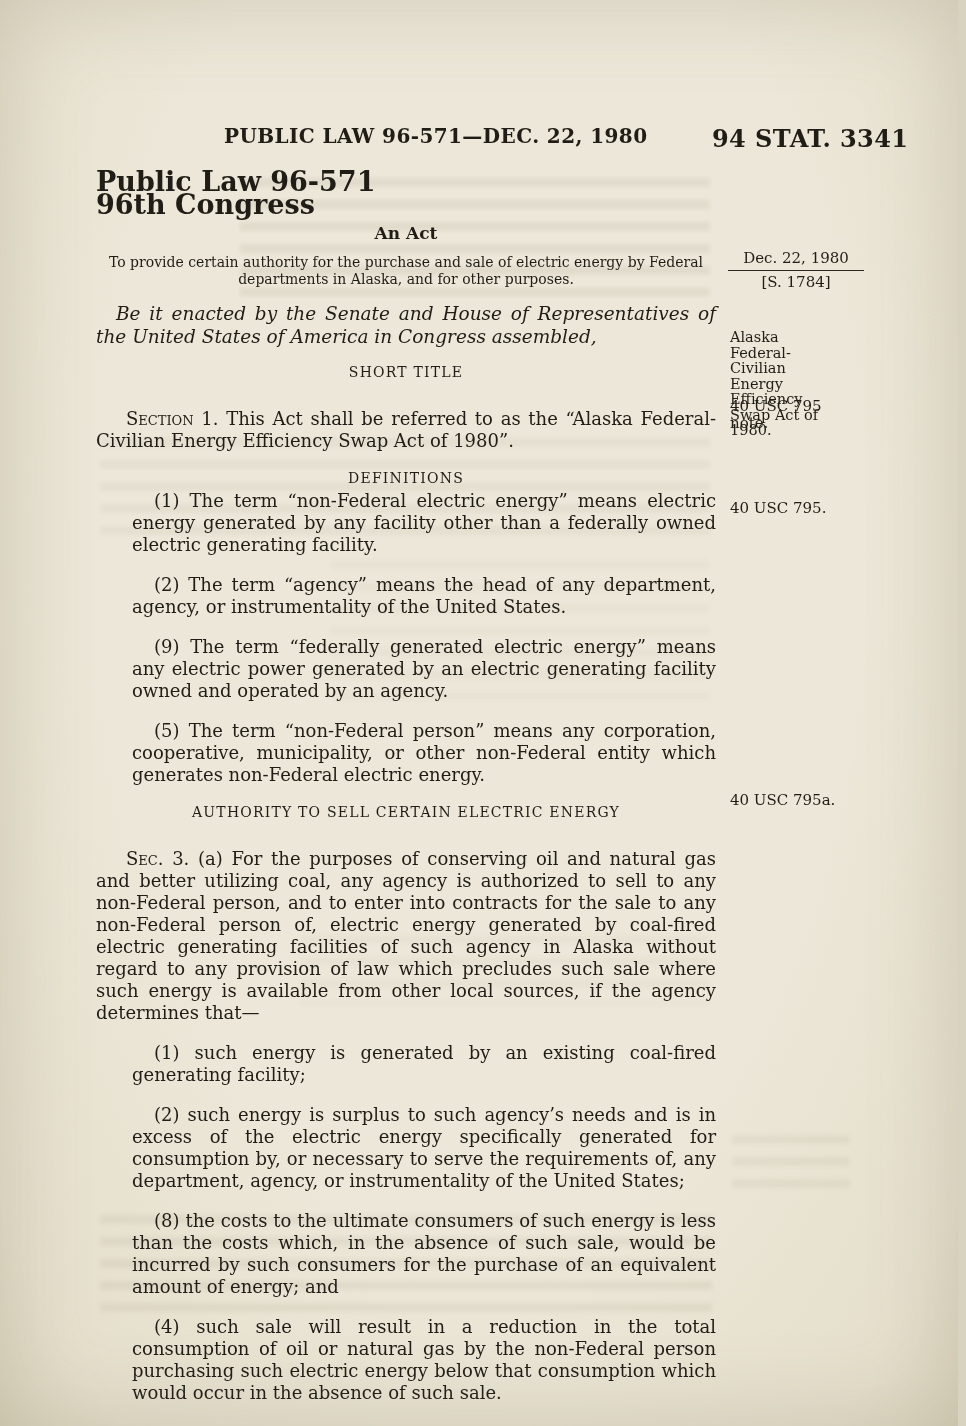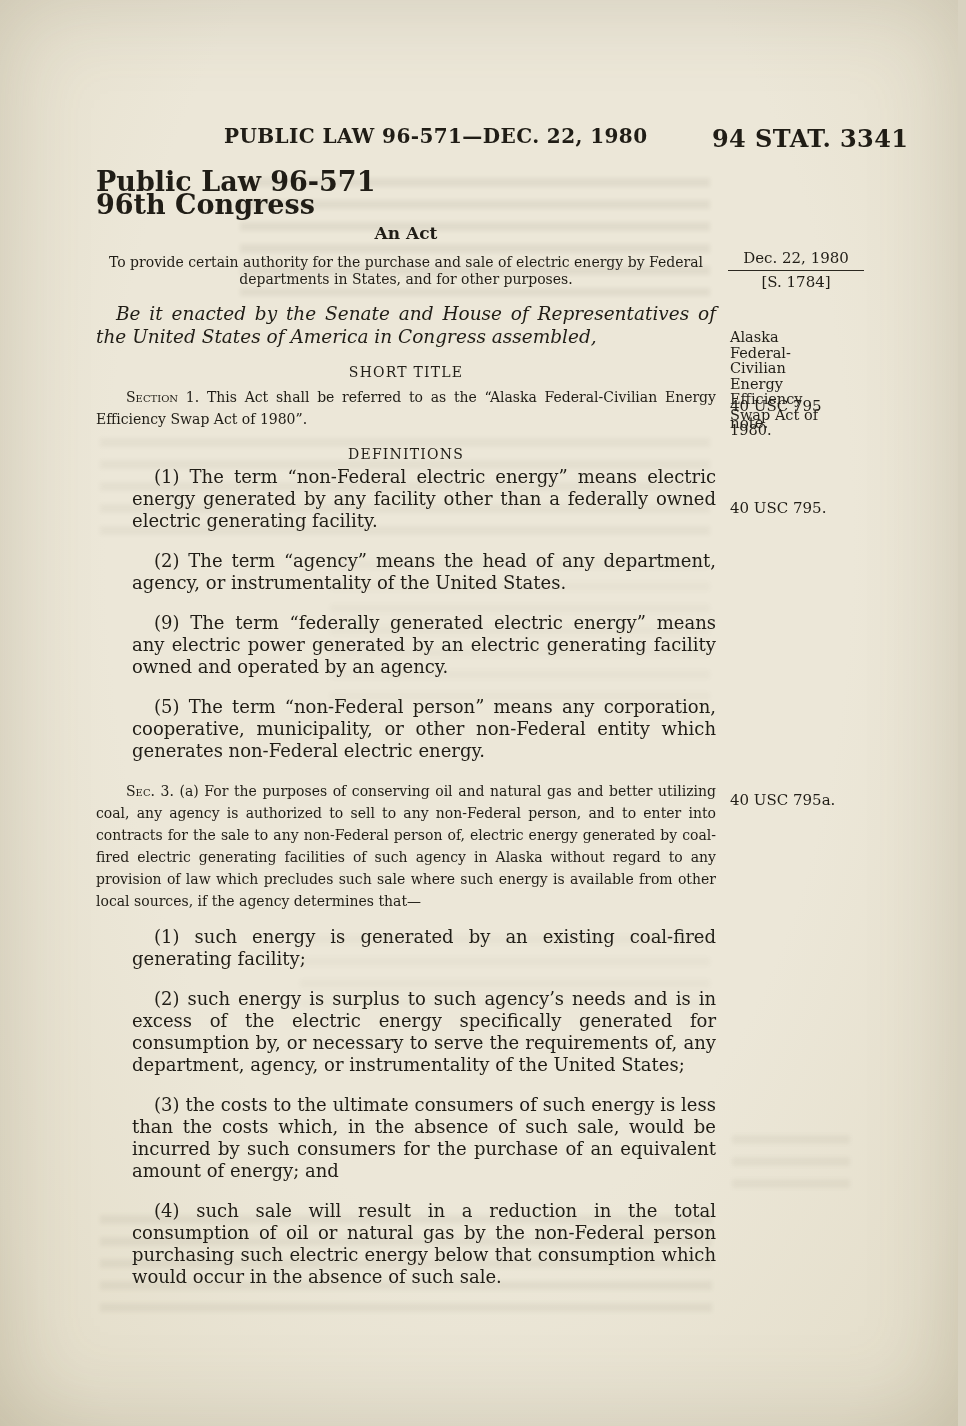--- a/index.html
+++ b/index.html
@@ -47,22 +47,22 @@
   }
   .enacting {
     font-style:italic; font-size:18.5px; line-height:23px;
     margin-top:14px; text-indent:20px; text-align:justify;
   }
   .heading {
     text-align:center; font-size:14px; letter-spacing:1.2px;
     margin-top:16px; line-height:16px;
   }
   .para {
-    font-size:14px; line-height:22px; text-align:justify;
-    text-indent:30px; margin-top:6px;
+    font-size:18px; line-height:22px; text-align:justify;
+    text-indent:30px; margin-top:28px;
   }
   .sub {
     font-size:18px; line-height:22px; text-align:justify;
     margin-left:36px; text-indent:22px; margin-top:4px;
   }
   .sc { font-variant:small-caps; }
   
   .mnote {
     position:absolute; font-size:15px; line-height:17px;
   }
@@ -101,37 +101,38 @@
   <div class="runhead-left">PUBLIC LAW 96-571—DEC. 22, 1980</div>
   <div class="runhead-right">94 STAT. 3341</div>
 
   <div class="main-col">
 
     <div class="law-number">Public Law 96-571</div>
     <div class="congress">96th Congress</div>
 
     <div class="an-act">An Act</div>
 
-    <div class="purpose">To provide certain authority for the purchase and sale of electric energy by Federal departments in States, and for other purposes.</div>
+    <div class="purpose">To provide certain authority for the purchase and sale of electric energy by Federal departments in Alaska, and for other purposes.</div>
 
     <div class="enacting">Be it enacted by the Senate and House of Representatives of the United States of America in Congress assembled,</div>
 
     <div class="heading">SHORT TITLE</div>
     <p class="para"><span class="sc">Section 1.</span> <span>This Act shall be referred to as the “Alaska Federal-Civilian Energy Efficiency Swap Act of 1980”.</span></p>
 
     <div class="heading">DEFINITIONS</div>
     <p class="sub">(1) The term “non-Federal electric energy” means electric energy generated by any facility other than a federally owned electric generating facility.</p>
     <p class="sub">(2) The term “agency” means the head of any department, agency, or instrumentality of the United States.</p>
     <p class="sub">(9) The term “federally generated electric energy” means any electric power generated by an electric generating facility owned and operated by an agency.</p>
     <p class="sub">(5) The term “non-Federal person” means any corporation, cooperative, municipality, or other non-Federal entity which generates non-Federal electric energy.</p>
 
+    <div class="heading">AUTHORITY TO SELL CERTAIN ELECTRIC ENERGY</div>
     <p class="para"><span class="sc">Sec. 3.</span> <span>(a) For the purposes of conserving oil and natural gas and better utilizing coal, any agency is authorized to sell to any non-Federal person, and to enter into contracts for the sale to any non-Federal person of, electric energy generated by coal-fired electric generating facilities of such agency in Alaska without regard to any provision of law which precludes such sale where such energy is available from other local sources, if the agency determines that—</span></p>
     <p class="sub">(1) such energy is generated by an existing coal-fired generating facility;</p>
     <p class="sub">(2) such energy is surplus to such agency’s needs and is in excess of the electric energy specifically generated for consumption by, or necessary to serve the requirements of, any department, agency, or instrumentality of the United States;</p>
-    <p class="sub">(3) the costs to the ultimate consumers of such energy is less than the costs which, in the absence of such sale, would be incurred by such consumers for the purchase of an equivalent amount of energy; and</p>
+    <p class="sub">(8) the costs to the ultimate consumers of such energy is less than the costs which, in the absence of such sale, would be incurred by such consumers for the purchase of an equivalent amount of energy; and</p>
     <p class="sub">(4) such sale will result in a reduction in the total consumption of oil or natural gas by the non-Federal person purchasing such electric energy below that consumption which would occur in the absence of such sale.</p>
 
   </div>
 
   <div class="mnote mnote-date">
     <div>Dec. 22, 1980</div>
     <div class="rule"></div>
     <div>[S. 1784]</div>
   </div>
 

